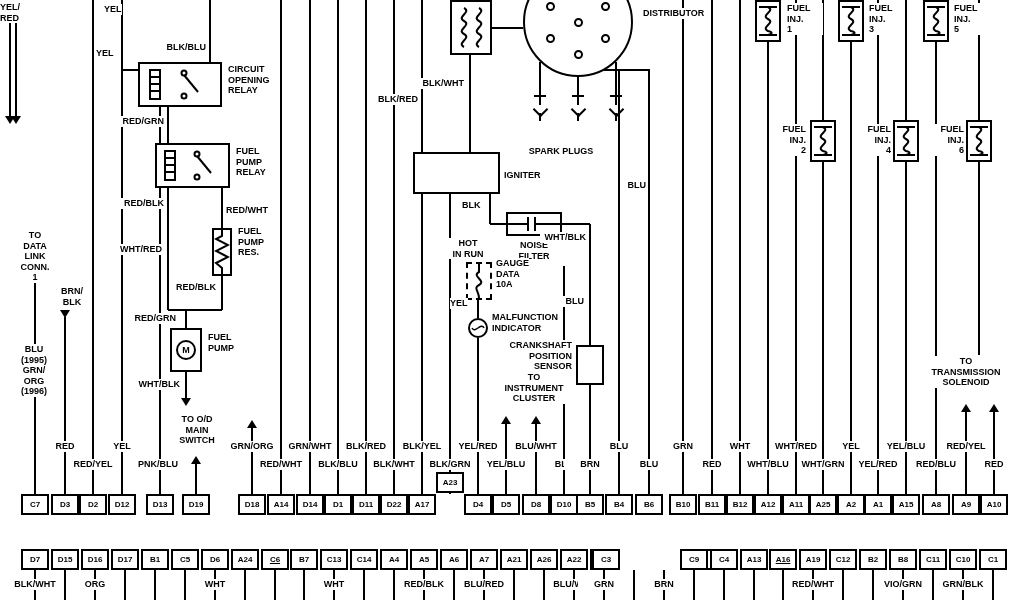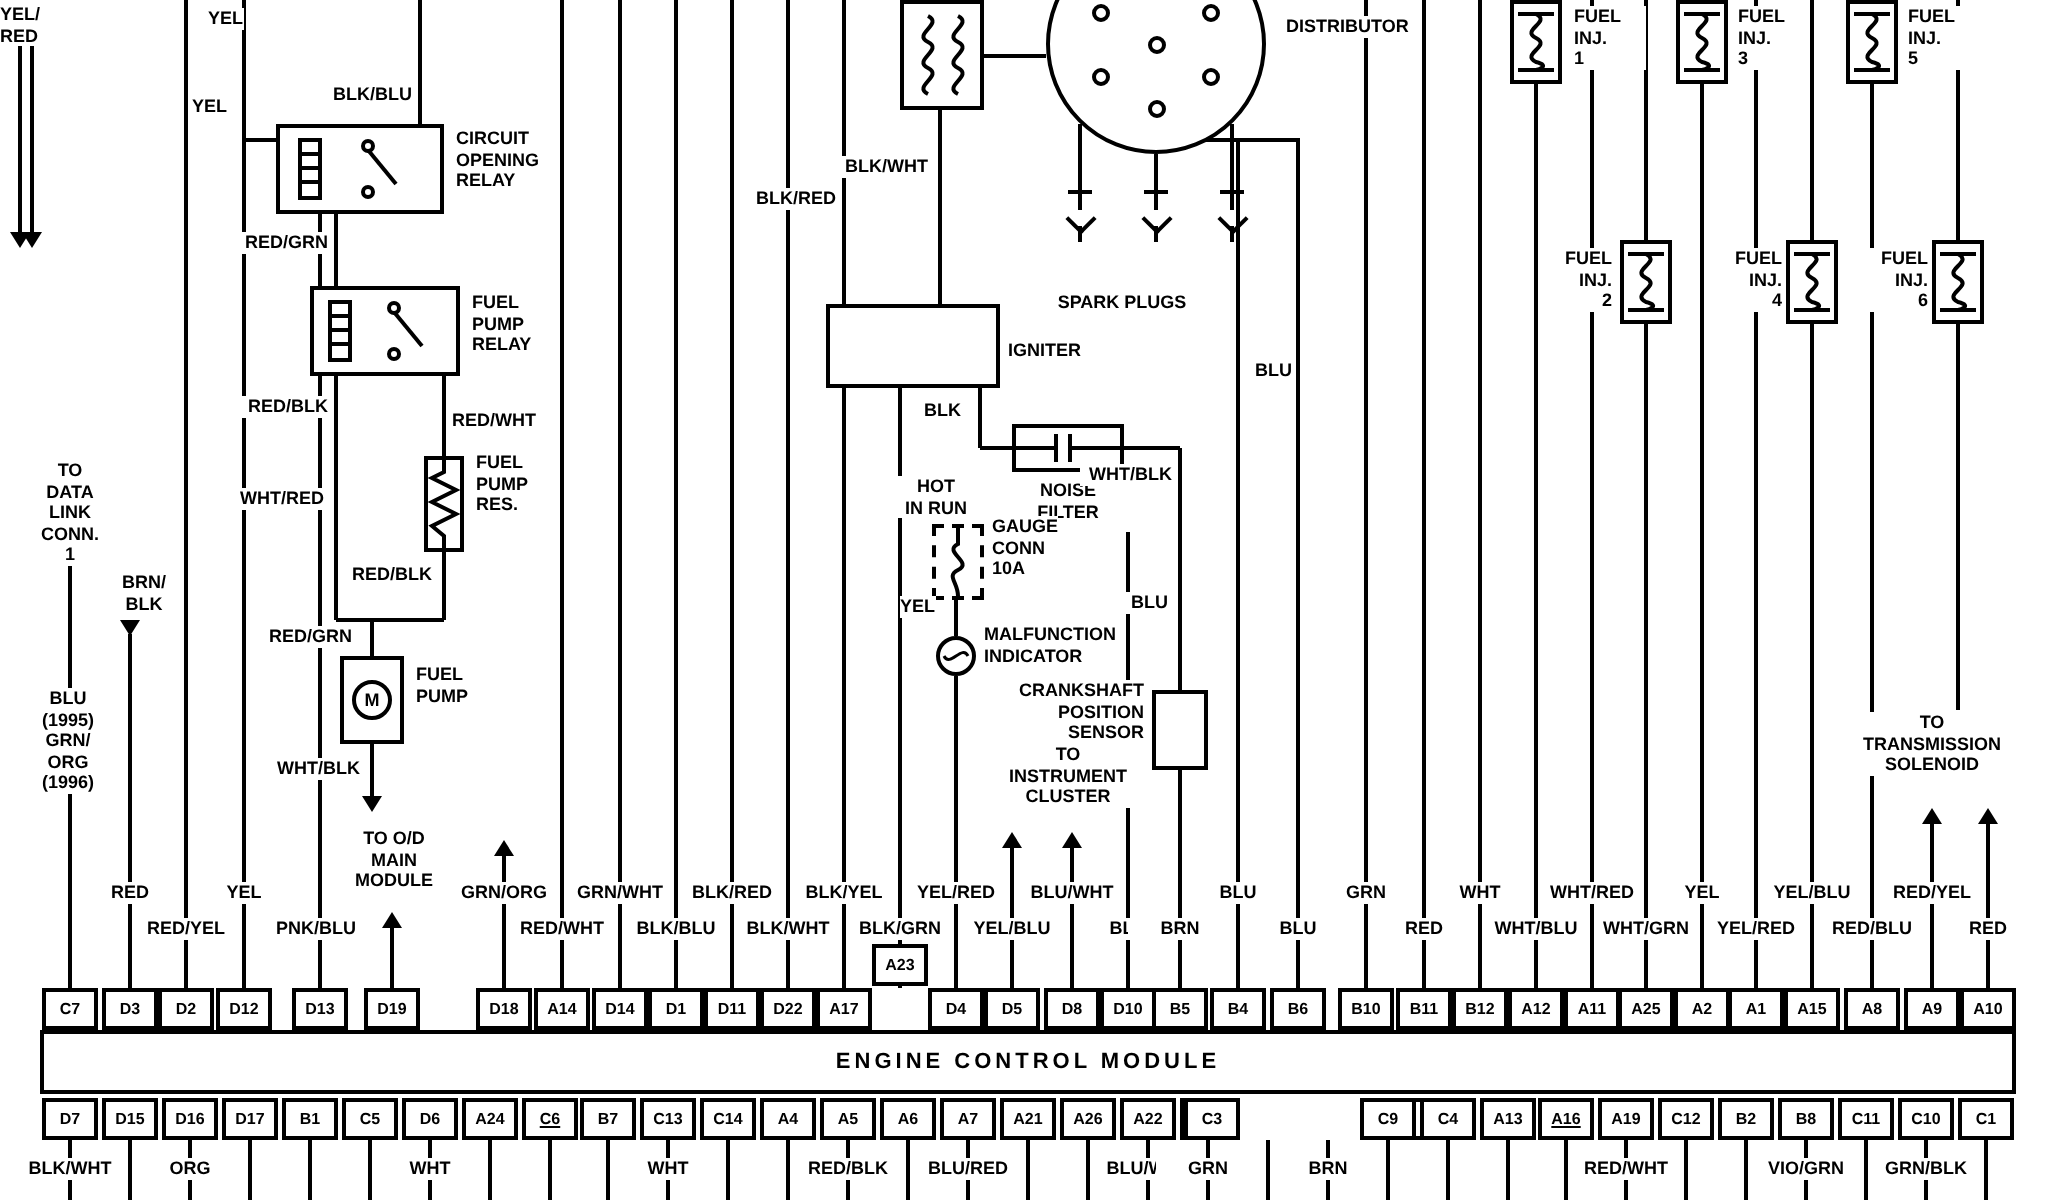--- a/index.html
+++ b/index.html
@@ -90,21 +90,21 @@
   <div class="lbl" style="left:130px;top:313px;width:46px;text-align:right;">RED/GRN</div>
 
   <div class="box" style="left:170px;top:328px;width:32px;height:44px;">
     <div class="mcircle">M</div>
   </div>
   <div class="lbl" style="left:208px;top:332px;">FUEL
 PUMP</div>
   <div class="lbl" style="left:132px;top:379px;width:48px;text-align:right;">WHT/BLK</div>
   <div class="lbl" style="left:168px;top:414px;width:58px;text-align:center;">TO O/D
 MAIN
-MODULE</div>
+SWITCH</div>
 
   <div class="lbl" style="left:12px;top:230px;width:46px;text-align:center;">TO
 DATA
 LINK
 CONN.
 1</div>
   <div class="lbl" style="left:52px;top:286px;width:40px;text-align:center;">BRN/
 BLK</div>
   <div class="lbl" style="left:8px;top:344px;width:52px;text-align:center;">BLU
 (1995)
@@ -140,21 +140,21 @@
   <div class="lbl" style="left:540px;top:232px;width:46px;text-align:right;">WHT/BLK</div>
 
   <div class="lbl" style="left:446px;top:238px;width:44px;text-align:center;">HOT
 IN RUN</div>
   <div class="box dashed" style="left:466px;top:262px;width:26px;height:38px;">
     <svg width="22" height="34" viewBox="0 0 22 34" stroke="#000" stroke-width="2" fill="none">
       <path d="M11 0 L11 8 C3 12 19 17 11 21 C5 24 11 27 11 34"></path>
     </svg>
   </div>
   <div class="lbl" style="left:496px;top:258px;">GAUGE
-CONN
+DATA
 10A</div>
   <div class="lbl" style="left:450px;top:298px;">YEL</div>
   <div class="box" style="left:468px;top:318px;width:20px;height:20px;border-radius:50%;">
     <svg width="16" height="16" viewBox="0 0 16 16" stroke="#000" stroke-width="1.5" fill="none">
       <path d="M2 8 C5 14 11 2 14 8"></path>
     </svg>
   </div>
   <div class="lbl" style="left:492px;top:312px;">MALFUNCTION
 INDICATOR</div>
 
@@ -165,23 +165,20 @@
   <div class="lbl" style="left:556px;top:296px;width:28px;text-align:right;">BLU</div>
   <div class="lbl" style="left:620px;top:180px;width:26px;text-align:right;">BLU</div>
 
   <div class="lbl" style="left:496px;top:372px;width:76px;text-align:center;">TO
 INSTRUMENT
 CLUSTER</div>
   <div class="lbl" style="left:918px;top:356px;width:96px;text-align:center;">TO
 TRANSMISSION
 SOLENOID</div>
 
-  <div class="ecm">
-    <span>ENGINE CONTROL MODULE</span>
-  </div>
 
 <div class="vline" style="left: 34px; top: 230px; height: 264px;"></div>
     <div class="pin" style="left: 21px; top: 494px;">C7</div>
     <div class="vline" style="left: 64px; top: 317px; height: 177px;"></div>
     <div class="pin" style="left: 51px; top: 494px;">D3</div>
     <div class="lbl wl" style="left: 39px; top: 441px; width: 52px;">RED</div>
     <div class="vline" style="left: 92px; top: 0px; height: 494px;"></div>
     <div class="pin" style="left: 79px; top: 494px; text-align: center;">D2</div>
     <div class="lbl wl" style="left: 67px; top: 459px; width: 52px;">RED/YEL</div>
     <div class="vline" style="left: 121px; top: 0px; height: 494px;"></div>

